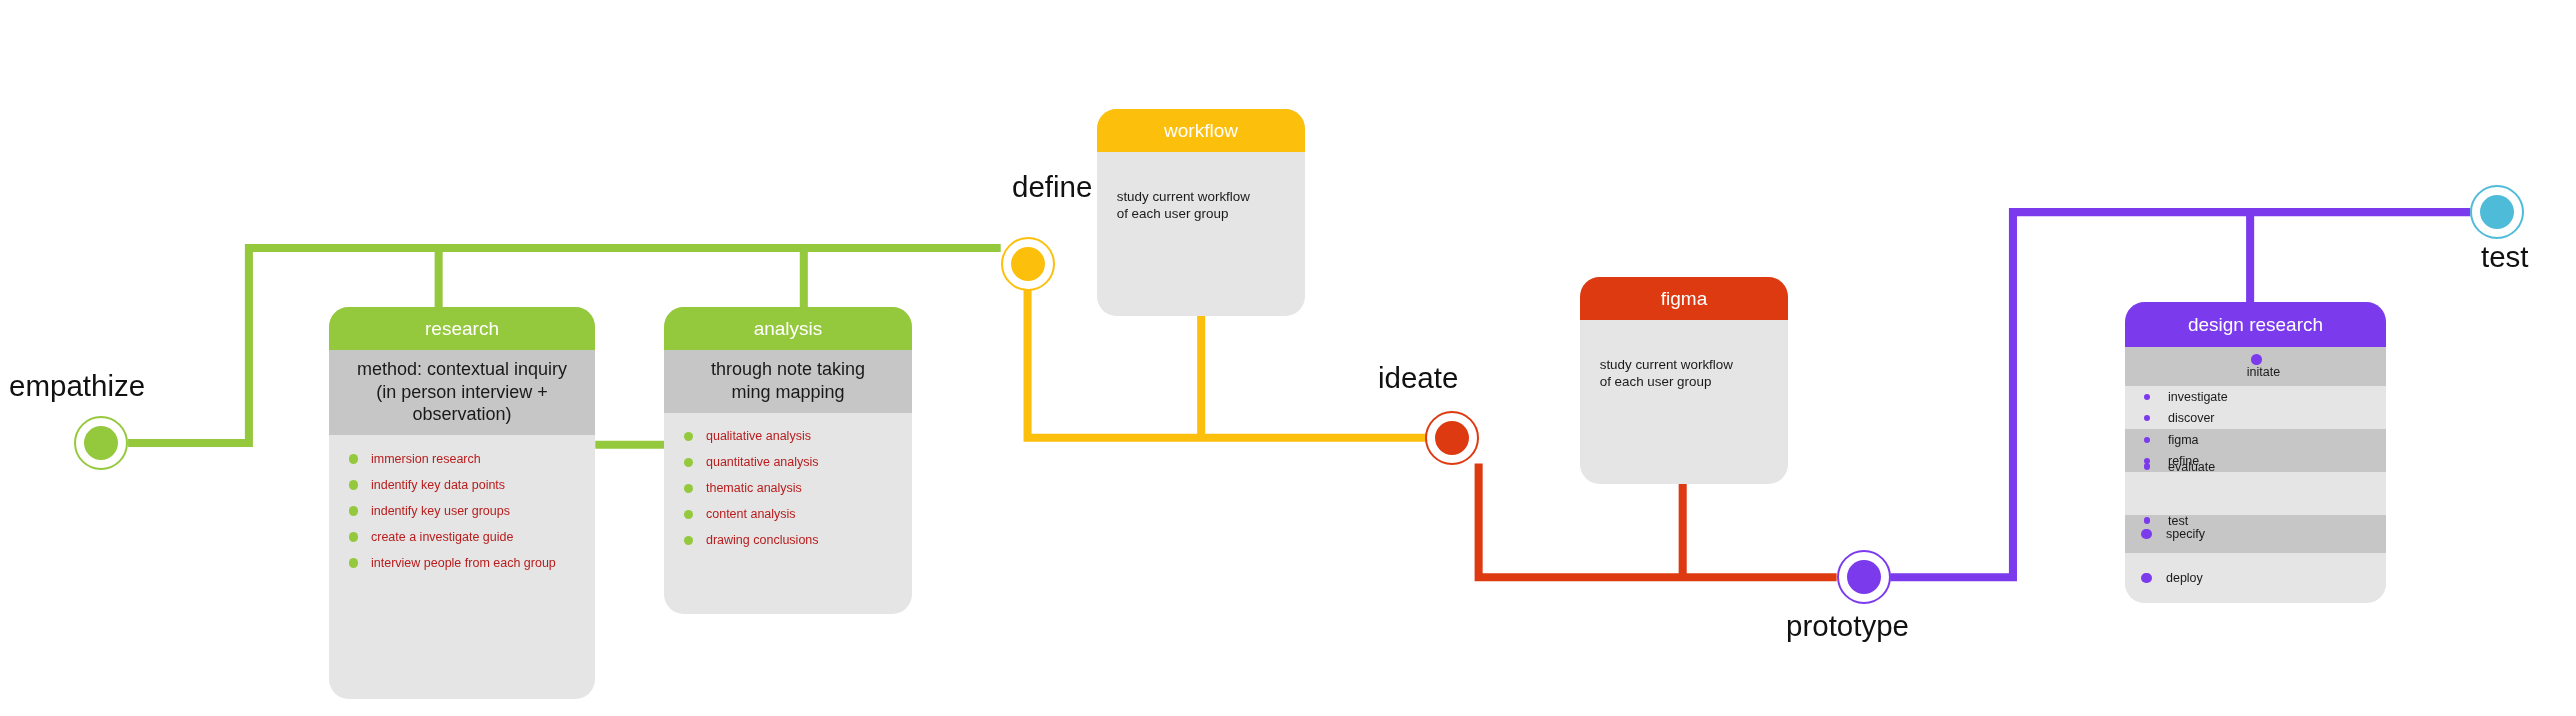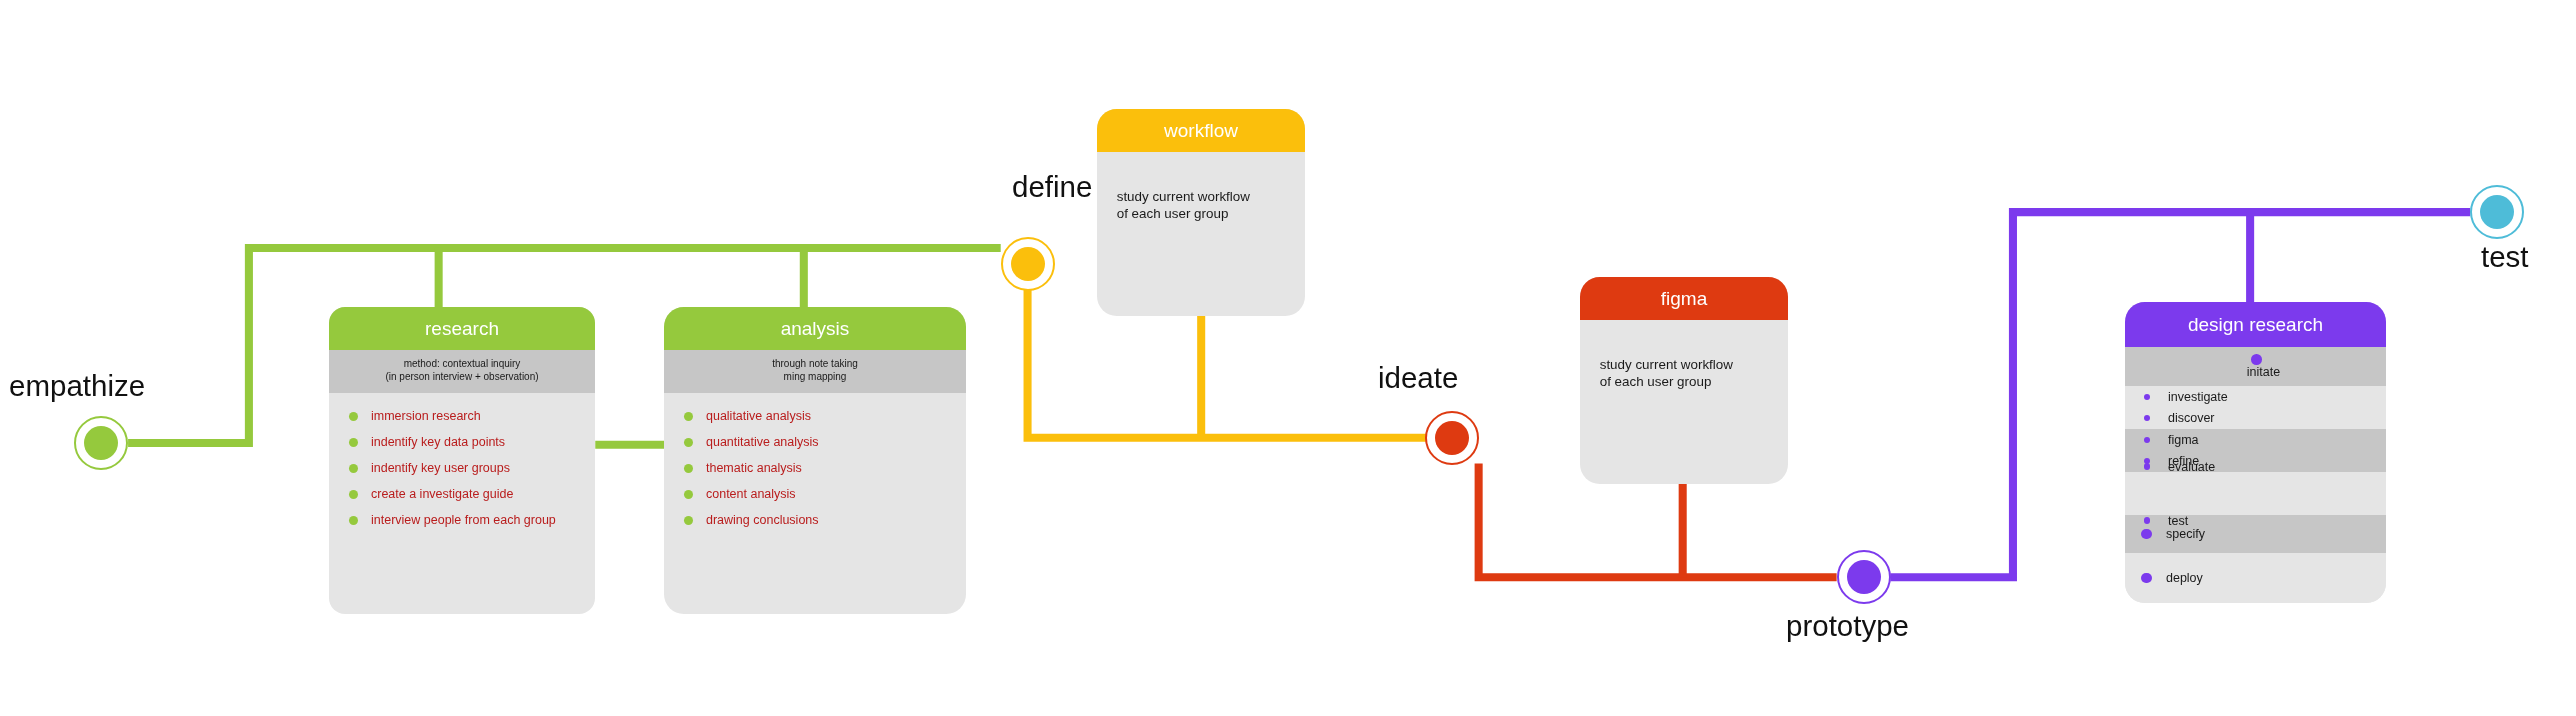--- a/index.html
+++ b/index.html
@@ -66,21 +66,21 @@
   .card-title {
     height: 43px;
     line-height: 43px;
     text-align: center;
     color: #ffffff;
     font-size: 19px;
   }
   .card-sub {
     background: #c6c6c6;
     text-align: center;
-    font-size: 10px;
+    font-size: 18px;
     color: #1a1a1a;
     padding: 8px 5.4px 9.8px 5.4px;
     line-height: 1.25;
   }
   .card-body {
     padding: 10.7px 0 12.5px 0;
   }
   .card-note {
     font-size: 13.4px;
     color: #1a1a1a;
@@ -177,21 +177,21 @@
   <div class="node" style="left:1837px; top:550px; border-color:#7c3aed;">
     <span class="dot" style="background:#7c3aed;"></span>
   </div>
   <div class="node-label" style="left:1786px; top:609px;">prototype</div>
 
   <div class="node" style="left:2470px; top:185px; border-color:#4ebcd8;">
     <span class="dot" style="background:#4ebcd8;"></span>
   </div>
   <div class="node-label" style="left:2481px; top:240px;">test</div>
 
-  <div class="card" style="left:329px; top:307px; width:266px; height:307px;border-radius:16px;">
+  <div class="card" style="left:329px; top:307px; width:266px; height:392px;">
     <div class="card-title" style="background:#95c93d;">research</div>
     <div class="card-sub">
       <div>method: contextual inquiry</div>
       <div>(in person interview + observation)</div>
     </div>
     <div class="card-body">
       <div class="bullet-row">
         <span class="bdot" style="background:#95c93d;"></span>
         <span>immersion research</span>
       </div>
@@ -207,21 +207,21 @@
         <span class="bdot" style="background:#95c93d;"></span>
         <span>create a investigate guide</span>
       </div>
       <div class="bullet-row">
         <span class="bdot" style="background:#95c93d;"></span>
         <span>interview people from each group</span>
       </div>
     </div>
   </div>
 
-  <div class="card" style="left:664px; top:307px; width:302px; height:307px;">
+  <div class="card" style="left:664px; top:307px; width:248px; height:307px;">
     <div class="card-title" style="background:#95c93d;">analysis</div>
     <div class="card-sub">
       <div>through note taking</div>
       <div>ming mapping</div>
     </div>
     <div class="card-body">
       <div class="bullet-row">
         <span class="bdot" style="background:#95c93d;"></span>
         <span>qualitative analysis</span>
       </div>

